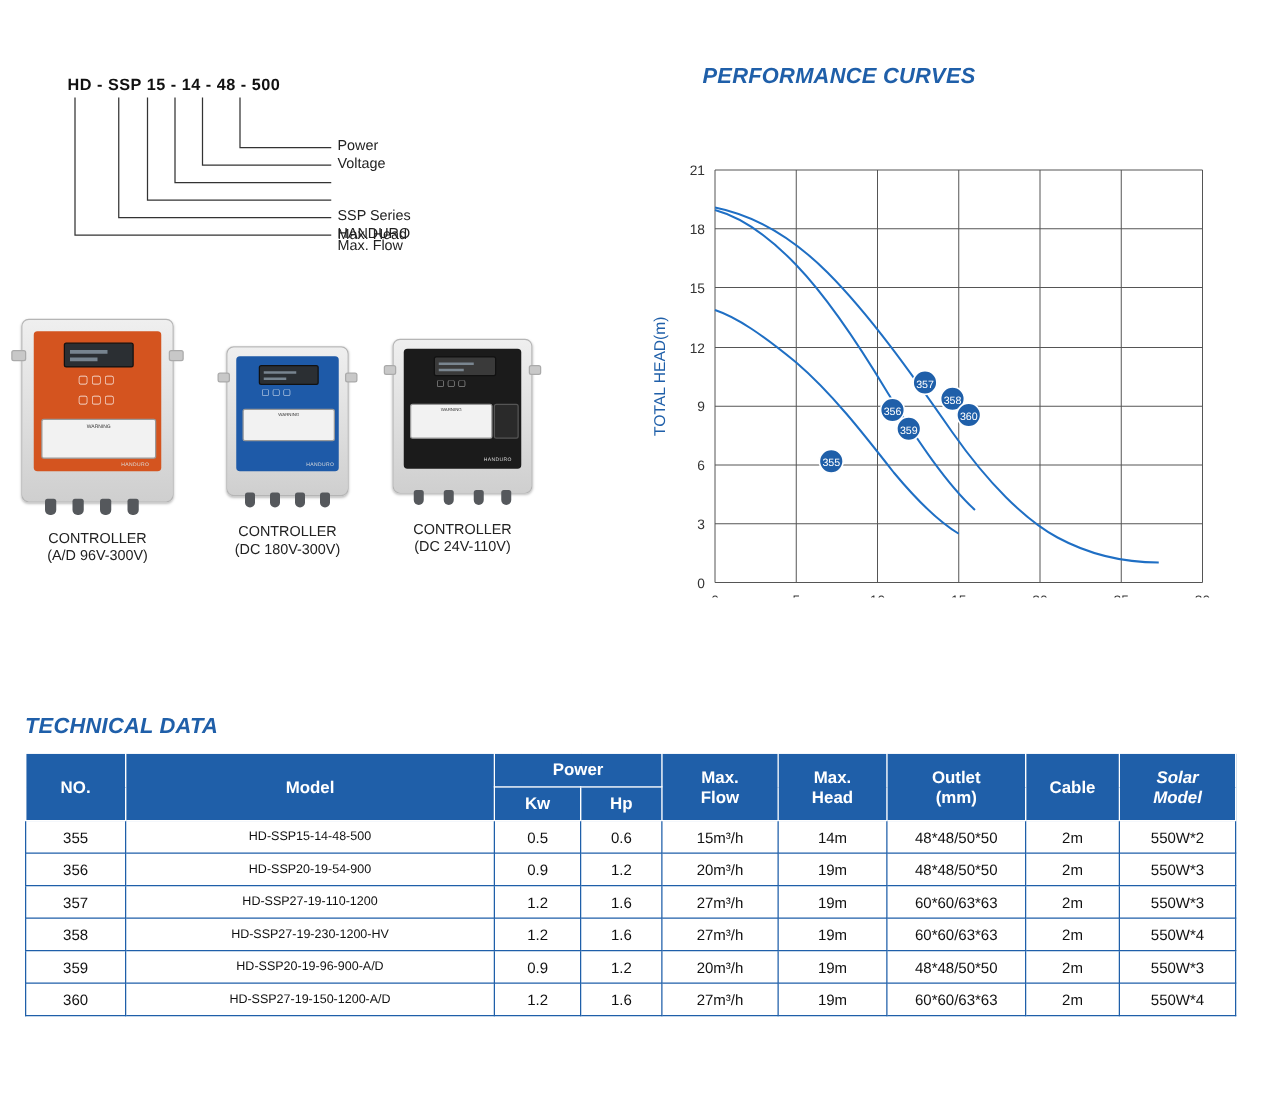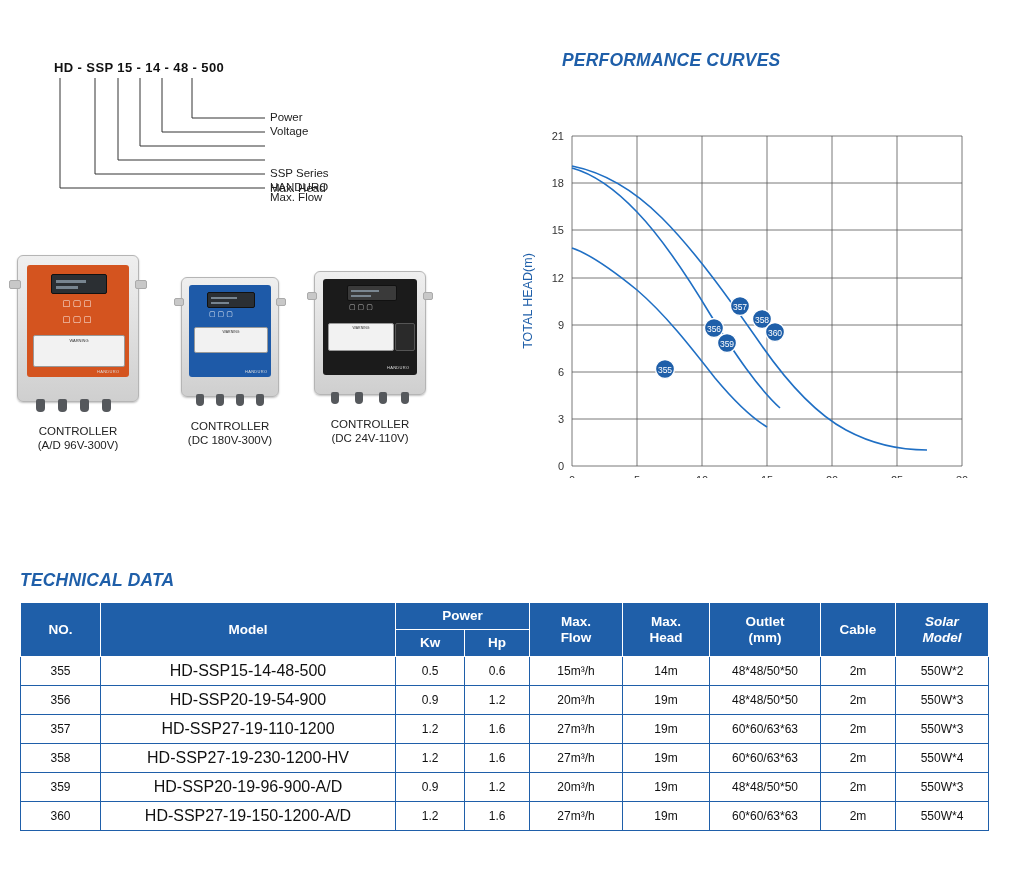--- a/index.html
+++ b/index.html
@@ -173,21 +173,21 @@
   }
   table.tech thead th.outer {
     border-color: #ffffff;
   }
   table.tech tbody td {
     padding: 5px 3px;
     height: 15px;
     background: #ffffff;
     border-color: #1f5fa9;
   }
-  table.tech tbody td.model { font-size: 16px; margin-left: 20px; }
+  table.tech tbody td.model { font-size: 10px; margin-left: 20px; }
 </style>
 </head>
 <body>
 
 <div id="naming-diagram">
   <div id="naming-code">HD - SSP 15 - 14 - 48 - 500</div>
 
   <svg width="400" height="165" style="position:absolute;left:0;top:0;">
     <g stroke="#333" stroke-width="1" fill="none">
 

